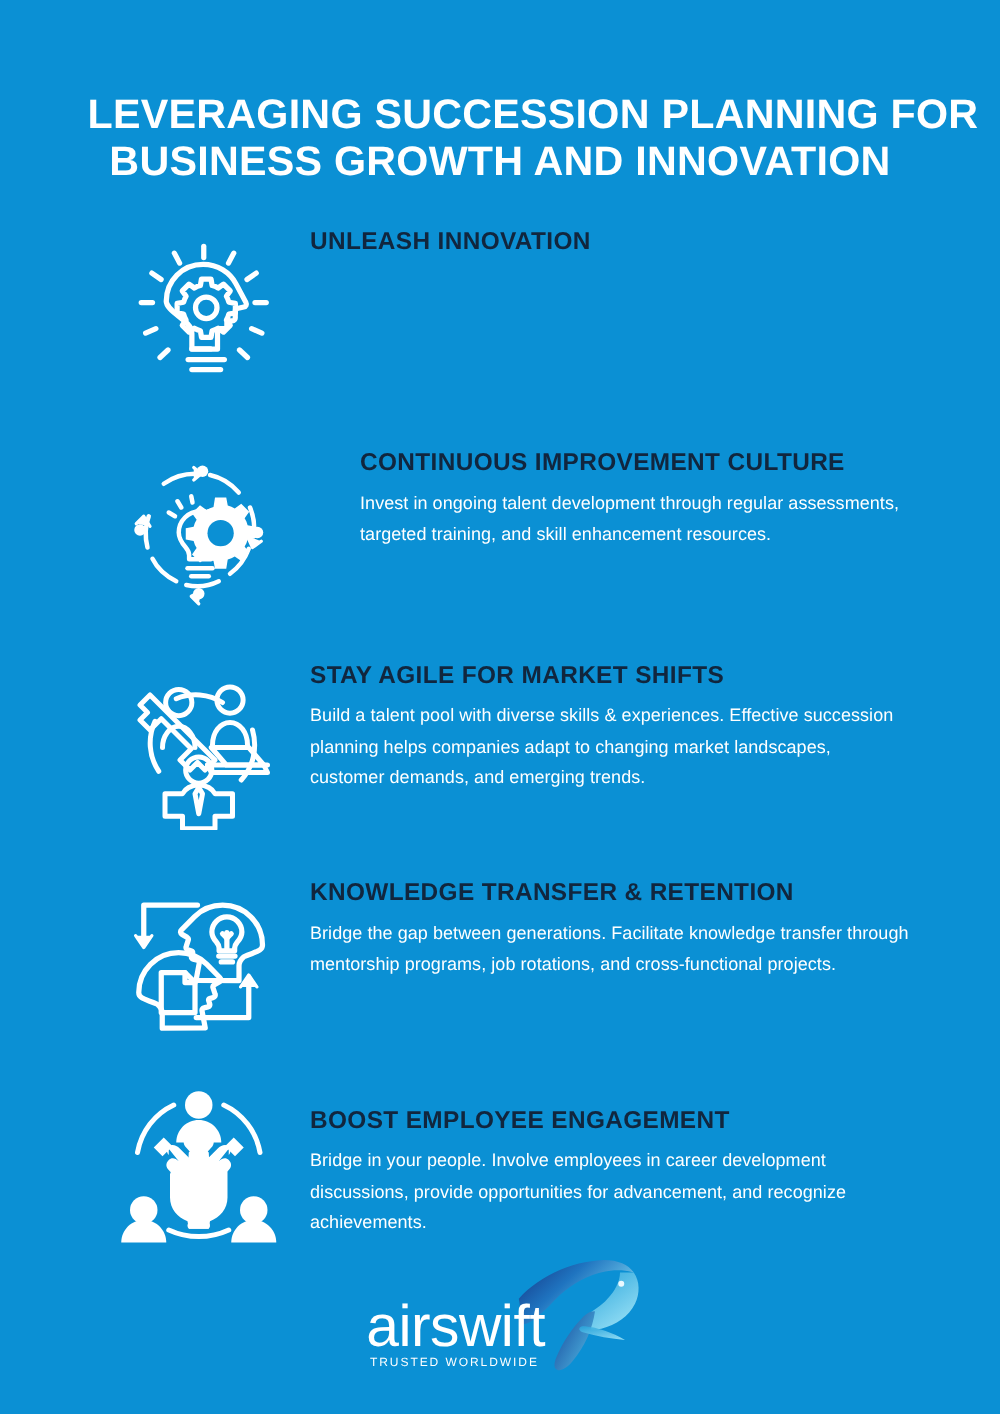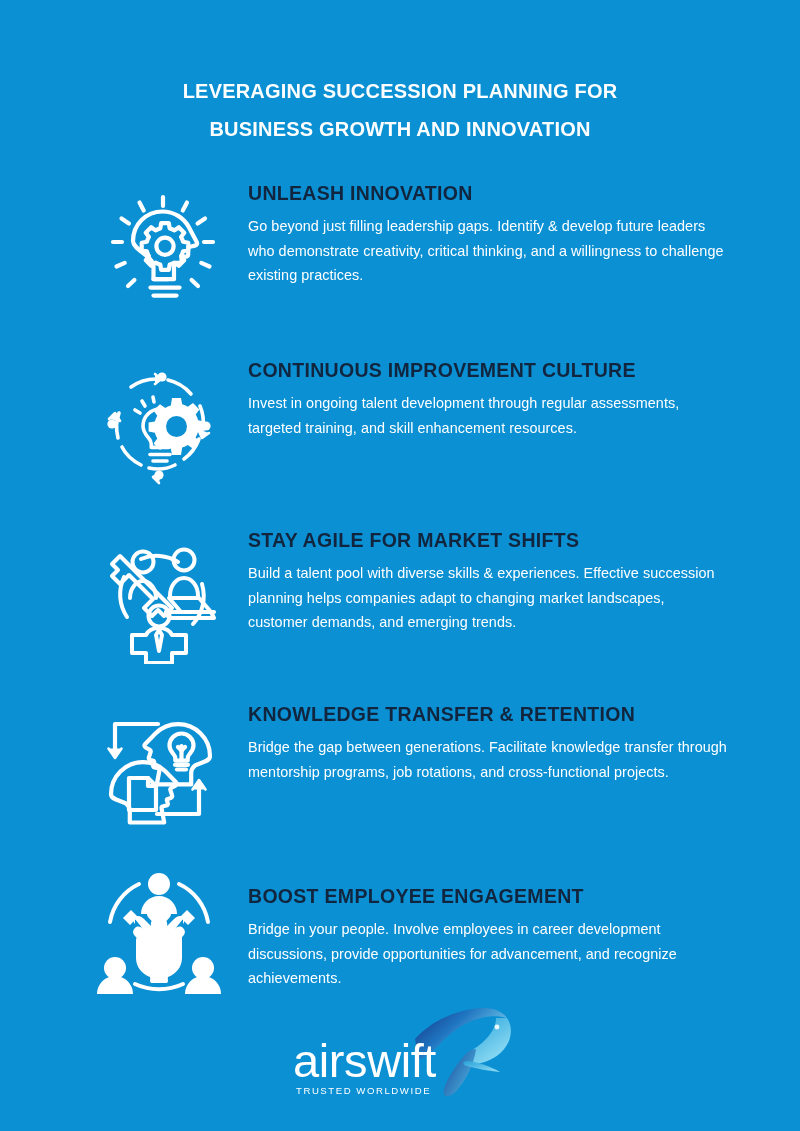--- a/index.html
+++ b/index.html
@@ -24,21 +24,21 @@
     background: #0b90d4;
   }
 
   
   .title-block {
     padding: 72px 70px 0 70px;
     text-align: center;
   }
   .title-line {
     color: #ffffff;
-    font-size: 20px;
+    font-size: 33px;
     font-weight: bold;
     letter-spacing: 0.2px;
     line-height: 38px;
     text-transform: uppercase;
     white-space: nowrap;
   }
 
   
   .sections {
     margin-top: 33px;
@@ -81,21 +81,21 @@
     font-size: 14.4px;
     line-height: 24.5px;
     letter-spacing: 0.05px;
   }
 
   
   .section-1 { margin-top: 0px; }
   .section-1 .icon-cell { padding-top: 4px; }
   .section-1 .text-cell { padding-top: 0px; }
 
-  .section-2 { margin-top: 45px; }
+  .section-2 { margin-top: 45px; gap: 40px; }
   .section-2 .icon-cell { padding-top: 8px; }
   .section-2 .text-cell { padding-top: 0px; }
 
   .section-3 { margin-top: 42px; }
   .section-3 .icon-cell { padding-top: 12px; }
   .section-3 .text-cell { padding-top: 0px; }
 
   .section-4 { margin-top: 38px; }
   .section-4 .icon-cell { padding-top: 8px; }
   .section-4 .text-cell { padding-top: 0px; }
@@ -182,21 +182,20 @@
             <path d="M118 57h-9"></path>
             <path d="M21.5 81.5l8.2-3.6"></path>
             <path d="M114.5 81.5l-8.2-3.6"></path>
             <path d="M33 101l6.4-6"></path>
             <path d="M103 101l-6.4-6"></path>
           </svg>
         </span>
       </div>
       <div class="text-cell">
         <div class="sec-heading">UNLEASH INNOVATION</div>
-        <div class="sec-body">Go beyond just filling leadership gaps. Identify &amp; develop future leaders who demonstrate creativity, critical thinking, and a willingness to challenge existing practices.</div>
       </div>
     </div>
 
     <div class="section section-2">
       <div class="icon-cell">
         <span>
           <svg width="120" height="120" viewBox="0 0 120 120" fill="none" stroke="#ffffff" stroke-width="3.6" stroke-linecap="round" stroke-linejoin="round">
 
             <path d="M32 21c7-5 16-8 25-8"></path>
             <path d="M69 14c9 2 17 7 23 14"></path>

